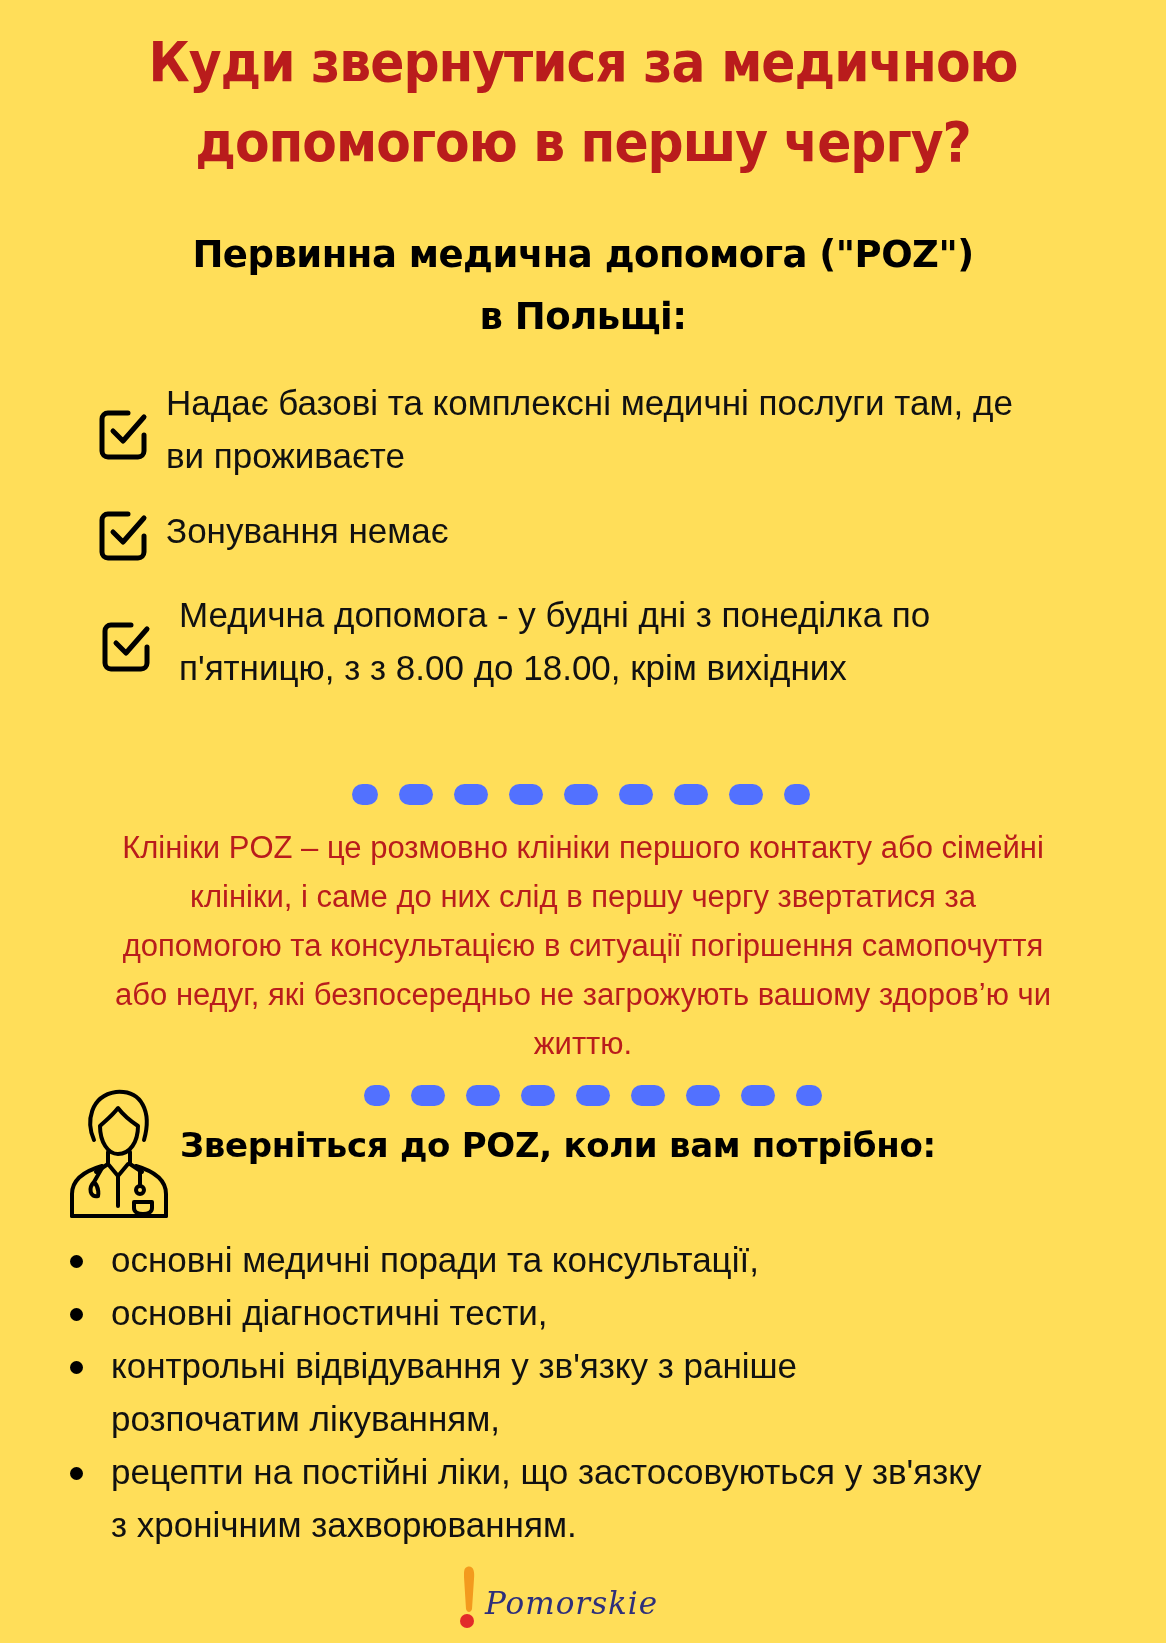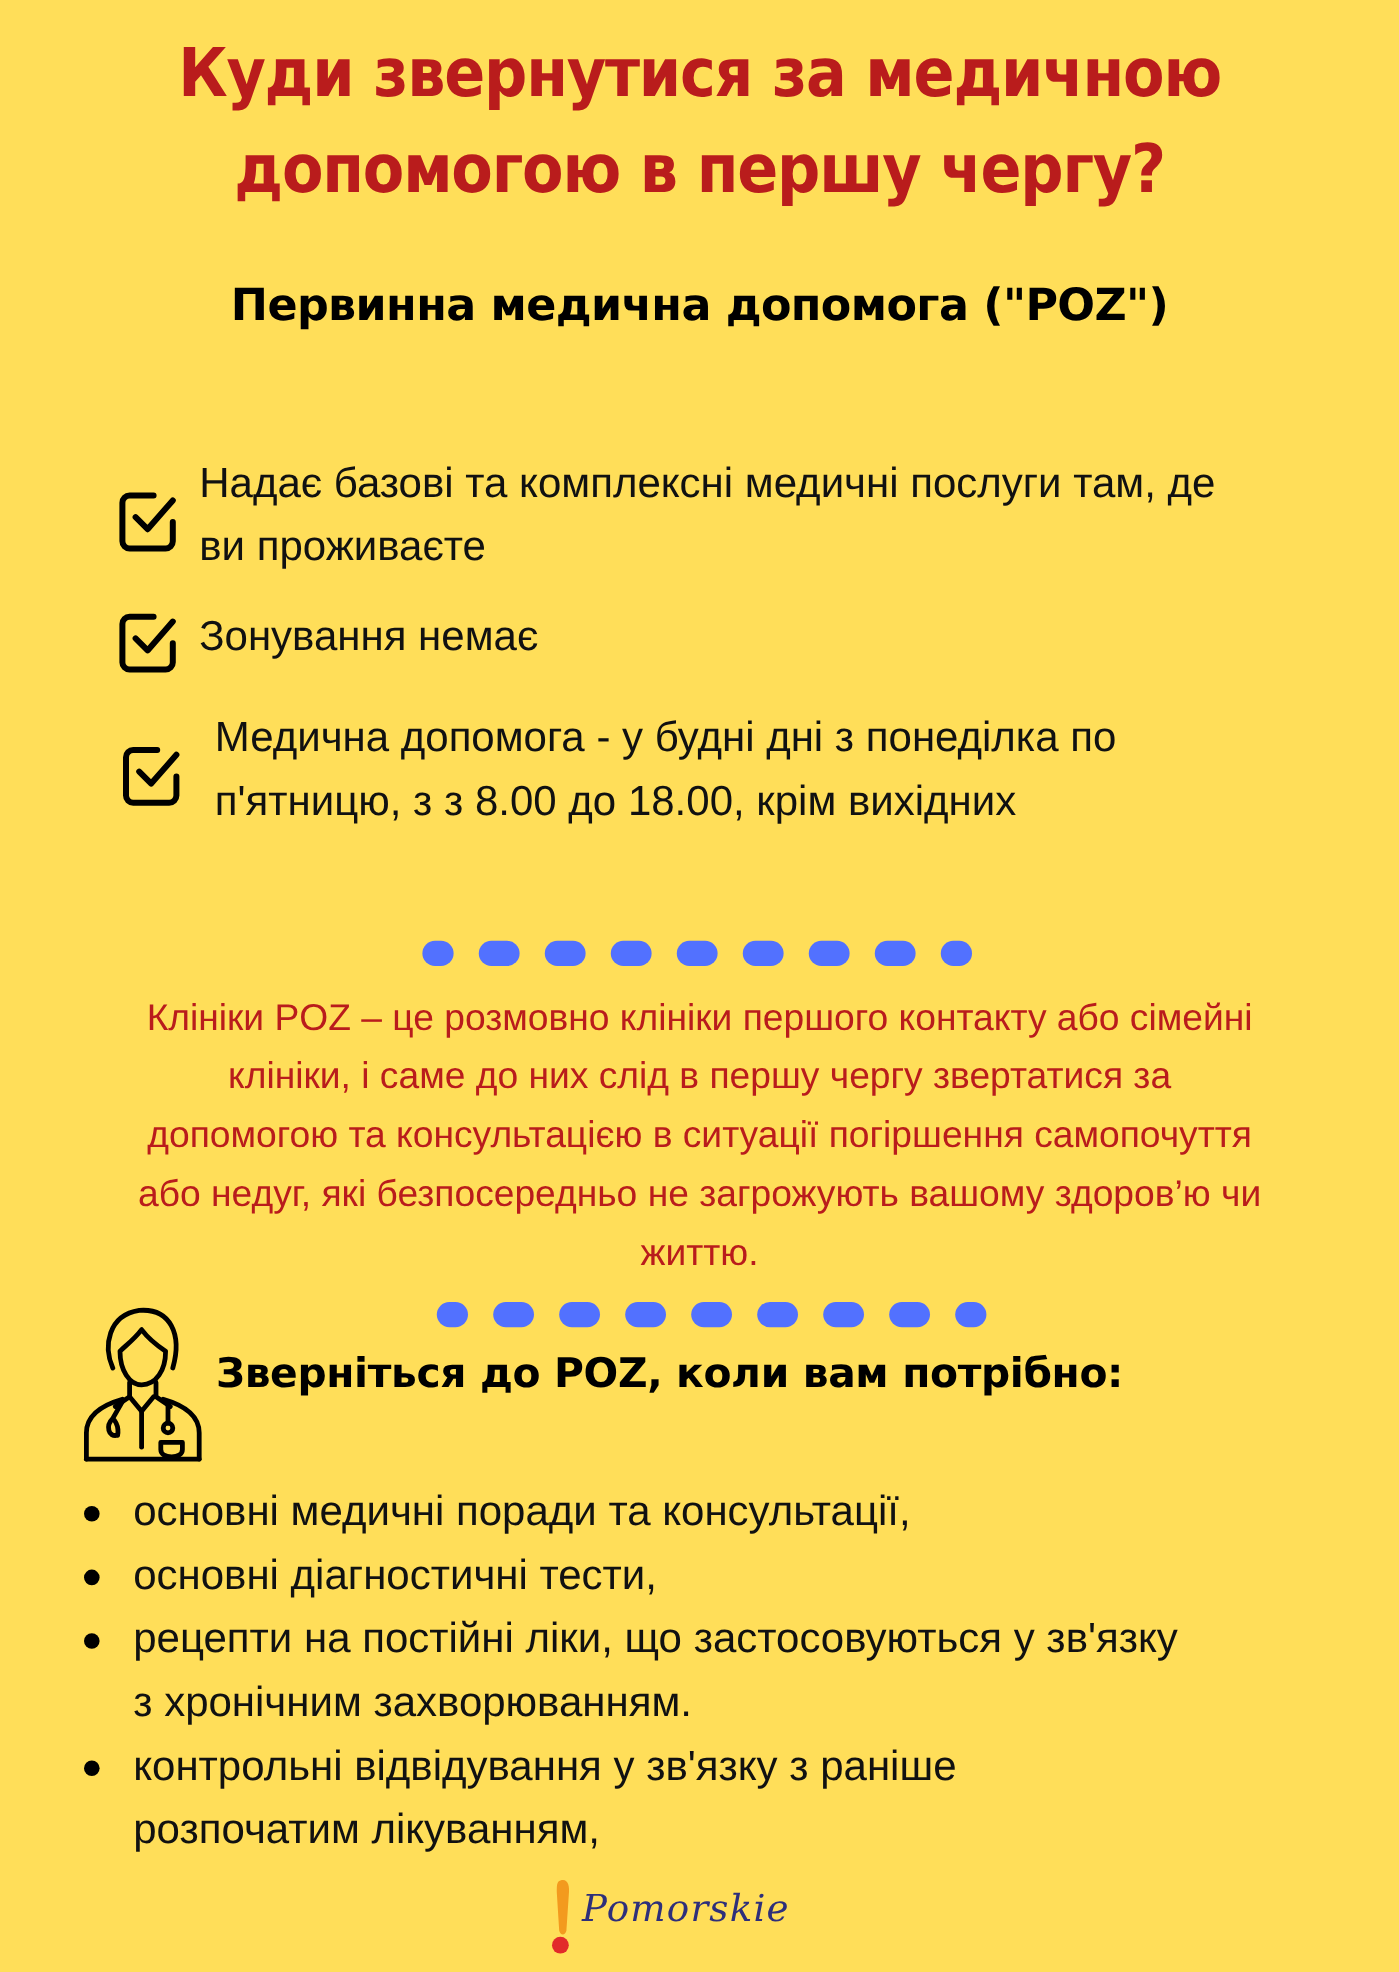--- a/index.html
+++ b/index.html
@@ -47,34 +47,35 @@
   .bullets li {
     position: relative; padding-left: 51px; font-size: 35px; line-height: 53px;
     font-family: "Liberation Sans", sans-serif; color: #111; width: 1030px;
   }
   .bullet-dot {
     position: absolute; left: 10px; top: 22px; width: 13px; height: 13px;
     border-radius: 50%; background: #000;
   }
   .logo { position: absolute; left: 455px; top: 1565px; width: 200px; height: 66px; }
   .logo-text {
-    position: absolute; left: 30px; top: 8px; font-family: "DejaVu Serif", serif;
+    position: absolute; left: 30px; top: 20px; font-family: "DejaVu Serif", serif;
     font-style: italic; font-size: 31px; color: #2E2F7A; letter-spacing: 1px;
   }
 </style>
 </head>
 <body>
 
 <div class="title">
   <div>Куди звернутися за медичною</div>
   <div>допомогою в першу чергу?</div>
 </div>
 
 <div class="subtitle">
   <div>Первинна медична допомога ("POZ")</div>
+  <div>в Польщі:</div>
 </div>
 
 <div class="check-item" style="top:376px;">
   <svg class="check-icon" viewBox="0 0 52 52">
     <path d="M30 4 H10 a6 6 0 0 0 -6 6 V42 a6 6 0 0 0 6 6 H40 a6 6 0 0 0 6 -6 V26" fill="none" stroke="#000" stroke-width="5" stroke-linecap="round"></path>
     <path d="M15 22 L25 32 L46 8" fill="none" stroke="#000" stroke-width="5" stroke-linecap="round" stroke-linejoin="round"></path>
   </svg>
   <div class="check-text">
     <div>Надає базові та комплексні медичні послуги там, де</div>
     <div>ви проживаєте</div>
@@ -154,27 +155,27 @@
   <li>
     <span class="bullet-dot"></span>
     <div>основні медичні поради та консультації,</div>
   </li>
   <li>
     <span class="bullet-dot"></span>
     <div>основні діагностичні тести,</div>
   </li>
   <li>
     <span class="bullet-dot"></span>
-    <div>рецепти на постійні ліки, що застосовуються у зв'язку</div>
-    <div>з хронічним захворюванням.</div>
+    <div>контрольні відвідування у зв'язку з раніше</div>
+    <div>розпочатим лікуванням,</div>
   </li>
   <li>
     <span class="bullet-dot"></span>
-    <div>контрольні відвідування у зв'язку з раніше</div>
-    <div>розпочатим лікуванням,</div>
+    <div>рецепти на постійні ліки, що застосовуються у зв'язку</div>
+    <div>з хронічним захворюванням.</div>
   </li>
 </ul>
 
 <div class="logo">
   <svg width="30" height="66" viewBox="0 0 30 66" style="position:absolute;left:0;top:0;">
     <path d="M12 2 C18 0 20 6 19 14 L17 44 C16 48 12 48 11 44 L9 12 C9 6 9 3 12 2 Z" fill="#F39A1E"></path>
     <circle cx="12" cy="56" r="7" fill="#E22A2A"></circle>
   </svg>
   <span class="logo-text">Pomorskie</span>
 </div>

